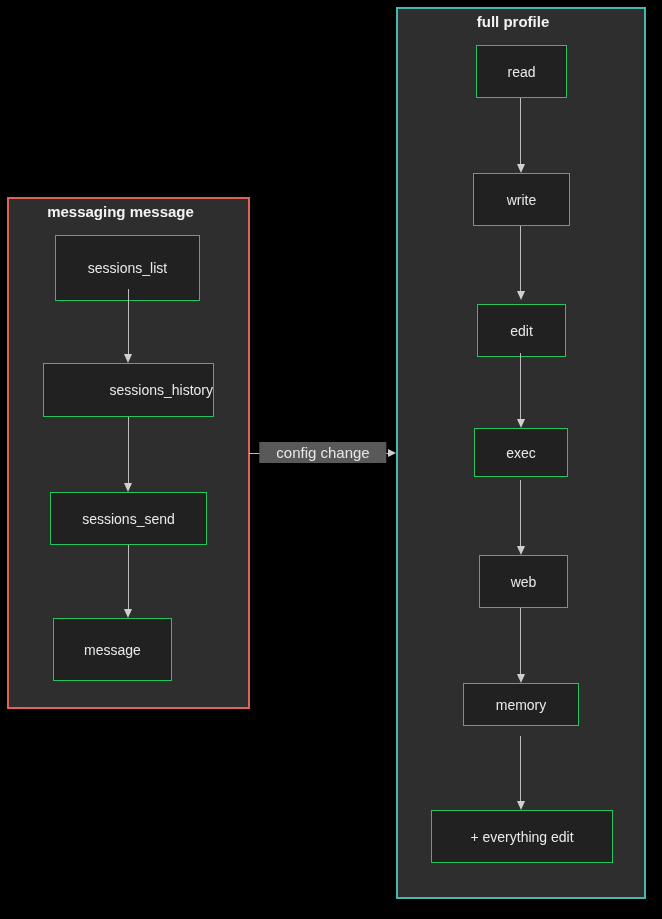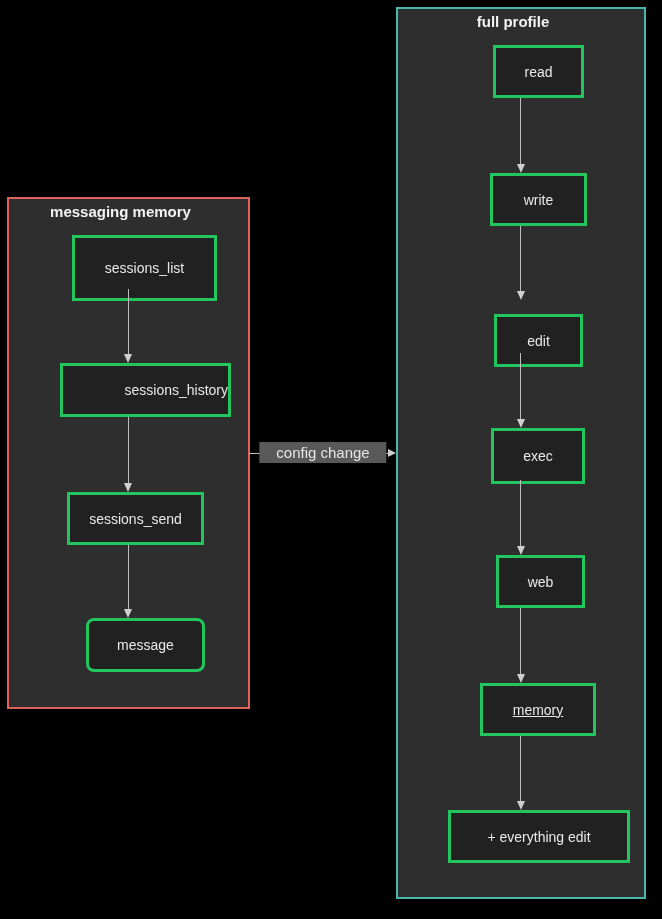--- a/index.html
+++ b/index.html
@@ -10,37 +10,36 @@
   .cluster{
     position:absolute;background:#2e2e2e;border:2px solid #888;box-sizing:border-box;
   }
   .cluster-messaging{left:7px;top:197px;width:243px;height:512px;border-color:#e0635b;}
   .cluster-full{left:396px;top:7px;width:250px;height:892px;border-color:#47b8ad;}
   .cluster-title{
     position:absolute;top:4px;left:0;right:16px;margin:0;text-align:center;
     font-size:15px;font-weight:bold;color:#f3f3f3;
   }
   .node{
-    position:absolute;box-sizing:border-box;background:#212121;border:3px solid #22c55e;
+    position:absolute;box-sizing:border-box;background:#212121;border:1px solid #22c55e;
     color:#e9e9e9;font-size:14px;display:flex;align-items:center;justify-content:center;
     white-space:nowrap;
-    margin-left:17px;
   }
   
   .n-sessions-list{left:46px;top:36px;width:145px;height:66px;}
   .n-sessions-history{left:34px;top:164px;width:171px;height:54px;justify-content:flex-end;}
-  .n-sessions-send{left:41px;top:293px;width:137px;height:53px;text-align:center;}
-  .n-message{left:60px;top:419px;width:119px;height:54px;border-radius:8px;}
+  .n-sessions-send{left:41px;top:293px;width:157px;height:53px;text-align:center;}
+  .n-message{left:44px;top:419px;width:119px;height:63px;}
   
   .n-read{left:78px;top:36px;width:91px;height:53px;}
   .n-write{left:75px;top:164px;width:97px;height:53px;text-align:right;}
-  .n-edit{left:79px;top:305px;width:89px;height:53px;}
-  .n-exec{left:76px;top:419px;width:94px;height:56px;}
+  .n-edit{left:79px;top:295px;width:89px;height:53px;}
+  .n-exec{left:76px;top:419px;width:94px;height:49px;}
   .n-web{left:81px;top:546px;width:89px;height:53px;}
-  .n-memory{left:65px;top:674px;width:116px;height:53px;text-decoration:underline;}
+  .n-memory{left:65px;top:674px;width:116px;height:43px;}
   .n-everything{left:33px;top:801px;width:182px;height:53px;}
   
   .vline{position:absolute;width:1px;background:#bdbdbd;}
   .head-down{
     position:absolute;width:0;height:0;
     border-left:4px solid transparent;border-right:4px solid transparent;
     border-top:9px solid #cfcfcf;
   }
   .head-right{
     position:absolute;width:0;height:0;
@@ -60,21 +59,21 @@
     background:#595959;color:#e6e6e6;font-size:15px;line-height:19px;
     padding:1px 17px;white-space:nowrap;
   }
 </style>
 </head>
 <body>
 
 <div class="canvas">
 
   <section class="cluster cluster-messaging">
-    <h2 class="cluster-title">messaging memory</h2>
+    <h2 class="cluster-title">messaging message</h2>
 
     <div class="node n-sessions-list">
       <span>sessions_list</span>
     </div>
     <div class="node n-sessions-history">
       <span>sessions_history</span>
     </div>
     <div class="node n-sessions-send">
       <span>sessions_send</span>
     </div>

